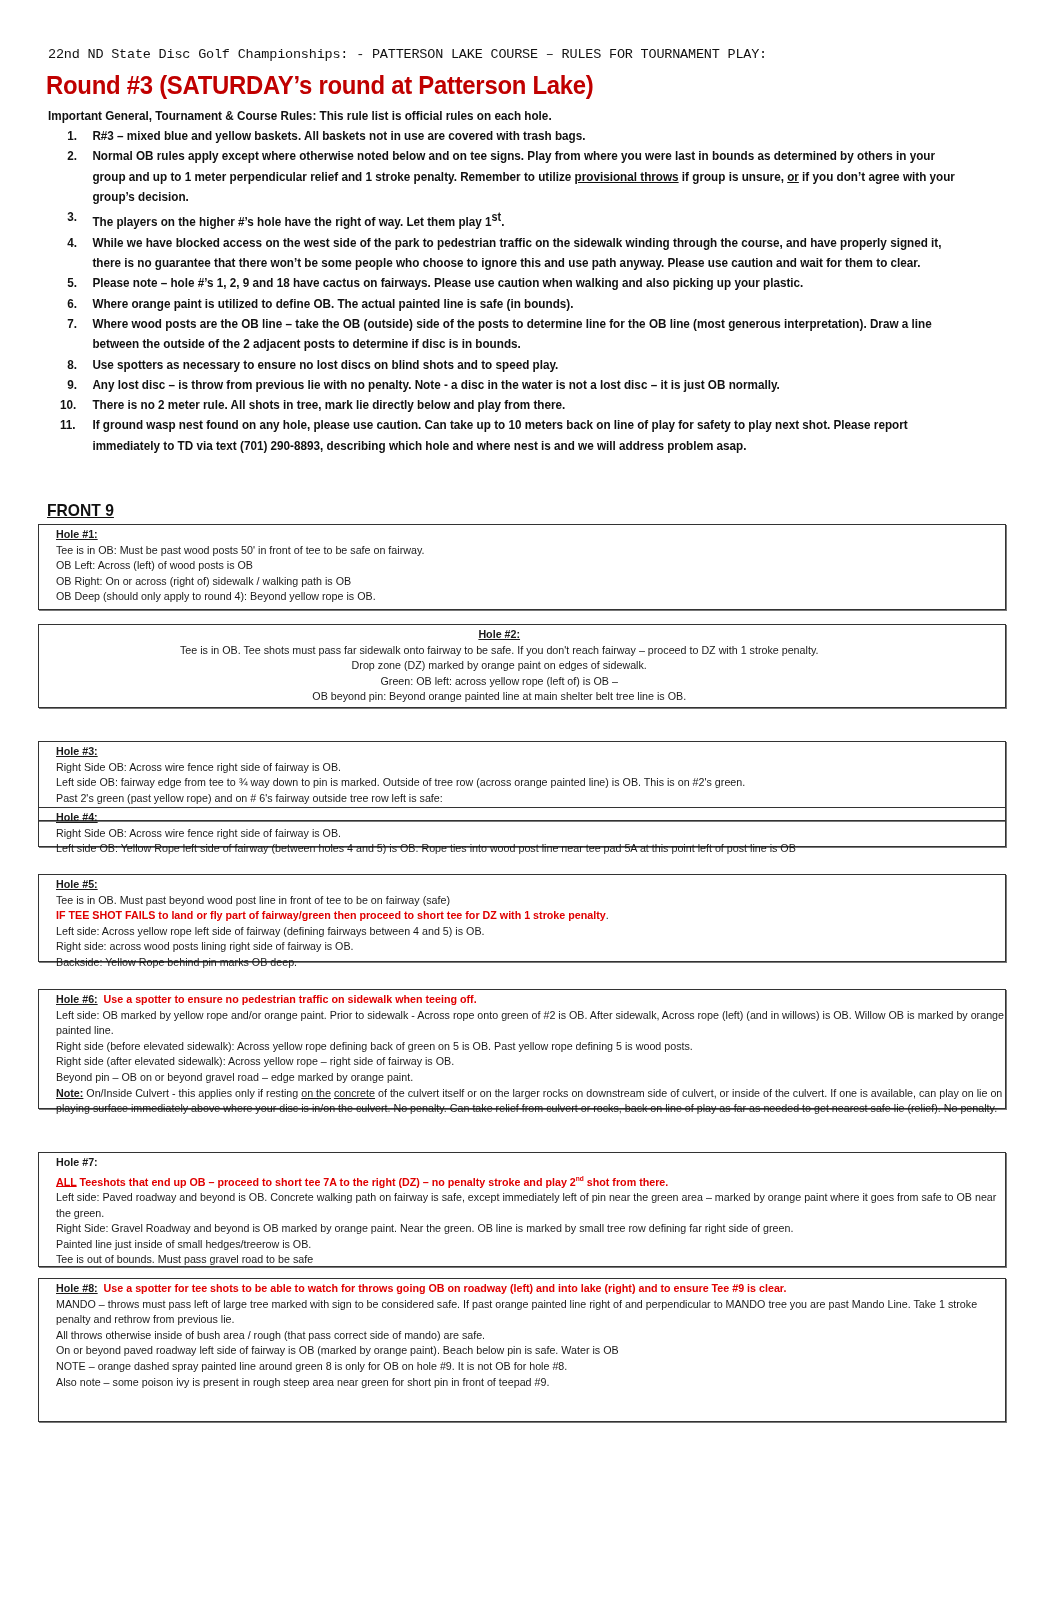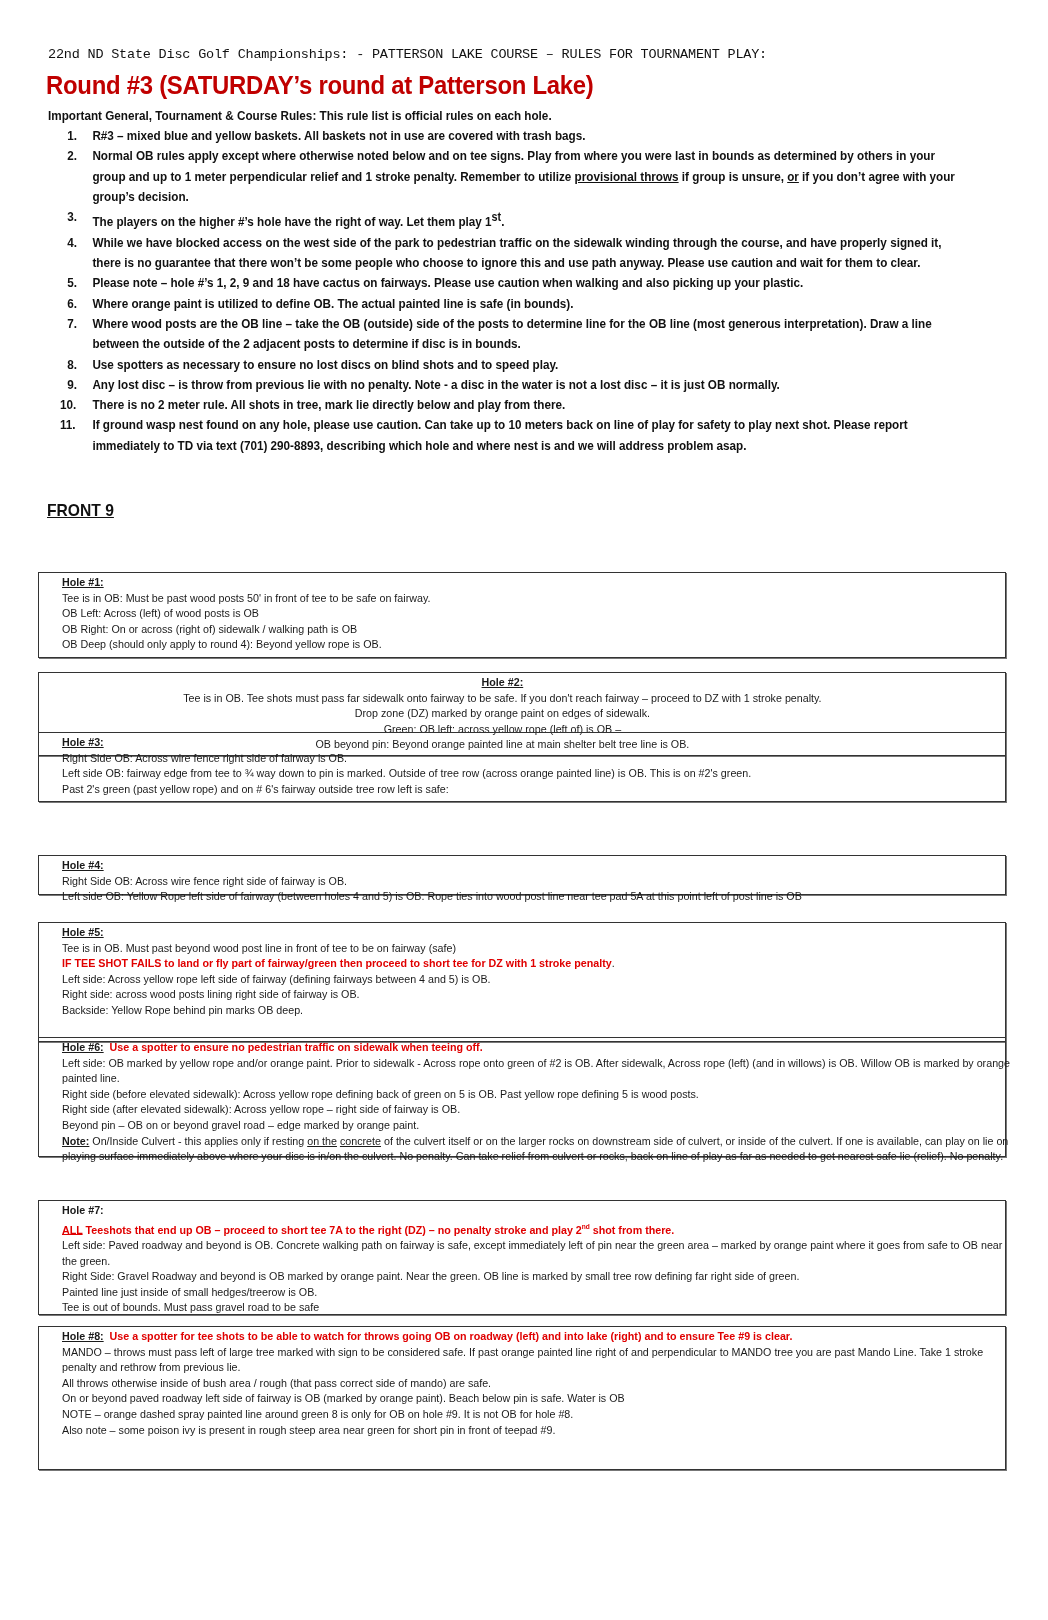--- a/index.html
+++ b/index.html
@@ -7,21 +7,21 @@
   .page { position:absolute; left:0; top:0; width:1048px; height:1620px; }
   .hdr1 { position:absolute; left:48px; top:47px; font-family:Liberation Mono, monospace; font-size:13.5px; color:#111; letter-spacing:-0.2px; }
   .title { position:absolute; left:46px; top:70px; font-family:"Liberation Sans",sans-serif; font-weight:bold; font-size:26px; color:#c00000; letter-spacing:-0.3px; transform:scaleX(0.92); transform-origin:left top; white-space:nowrap; }
   .intro { position:absolute; left:48px; top:108px; font-family:"Liberation Sans",sans-serif; font-weight:bold; font-size:13px; transform:scaleX(0.9); transform-origin:left top; white-space:nowrap; }
   ol.rules { position:absolute; left:60px; top:126px; width:1000px; margin:0; padding:0; list-style:none; font-family:"Liberation Sans",sans-serif; font-weight:bold; font-size:13px; line-height:20.3px; transform:scaleX(0.9); transform-origin:left top; }
   ol.rules li { position:relative; padding-left:36px; }
   ol.rules li .num { position:absolute; left:8px; top:0; }
   ol.rules li .num.two { left:0px; }
   .u { text-decoration:underline; }
   .section { position:absolute; left:47px; top:501px; font-family:"Liberation Sans",sans-serif; font-weight:bold; font-size:17px; text-decoration:underline; transform:scaleX(0.92); transform-origin:left top; }
-  .box { position:absolute; left:38px; width:968px; border:1.5px solid #333; box-shadow:1px 1px 0 #777; padding:2px 6px 2px 23px; box-sizing:border-box; font-family:"Liberation Sans",sans-serif; font-size:11.4px; line-height:15.6px; color:#1a1a1a;margin-top:48px; }
+  .box { position:absolute; left:38px; width:968px; border:1.5px solid #333; box-shadow:1px 1px 0 #777; padding:2px 6px 2px 17px; box-sizing:border-box; font-family:"Liberation Sans",sans-serif; font-size:11.4px; line-height:15.6px; color:#1a1a1a; }
   .box .line { white-space:nowrap; transform:scaleX(0.94); transform-origin:left top; }
   .box .wrap { white-space:normal; width:1010px; transform:scaleX(0.94); transform-origin:left top; }
   .hole-title { font-weight:bold; text-decoration:underline; }
   .hole-title.plain { text-decoration:none; }
   .red { color:#e00000; font-weight:bold; }
 </style>
 </head>
 <body>
 
 <div class="page">
@@ -55,34 +55,34 @@
   </div>
 
   <div class="box" style="top:624px;height:84px;text-align:center;">
     <div class="line"><span class="hole-title">Hole #2:</span></div>
     <div class="line">Tee is in OB.  Tee shots must pass far sidewalk onto fairway to be safe.   If you don't reach fairway – proceed to DZ with 1 stroke penalty.</div>
     <div class="line">Drop zone (DZ) marked by orange paint on edges of sidewalk.</div>
     <div class="line">Green: OB left: across yellow rope (left of) is OB –</div>
     <div class="line">OB beyond pin: Beyond orange painted line at main shelter belt tree line is OB.</div>
   </div>
 
-  <div class="box" style="top:684px;height:70px;">
+  <div class="box" style="top:741px;height:80px;">
     <div class="line"><span class="hole-title">Hole #3:</span></div>
     <div class="line">Right Side OB: Across wire fence right side of fairway is OB.</div>
     <div class="line">Left side OB:  fairway edge from tee to ¾ way down to pin is marked.  Outside of tree row (across orange painted line) is OB.  This is on #2's green.</div>
     <div class="line">Past 2's green (past yellow rope) and on # 6's fairway outside tree row left is safe:</div>
   </div>
 
   <div class="box" style="top:807px;height:40px;">
     <div class="line"><span class="hole-title">Hole #4:</span></div>
     <div class="line">Right Side OB: Across wire fence right side of fairway is OB.</div>
     <div class="line">Left side OB:  Yellow Rope left side of fairway (between holes 4 and 5) is OB.  Rope ties into wood post line near tee pad 5A at this point left of post line is OB</div>
   </div>
 
-  <div class="box" style="top:874px;height:120px;">
+  <div class="box" style="top:874px;height:88px;">
     <div class="line"><span class="hole-title">Hole #5:</span></div>
     <div class="line">Tee is in OB.   Must past beyond wood post line in front of tee to be on fairway (safe)</div>
     <div class="line"><span class="red">IF TEE SHOT FAILS to land or fly part of fairway/green then proceed to short tee for DZ with 1 stroke penalty</span><span>.</span></div>
     <div class="line">Left side: Across yellow rope left side of fairway (defining fairways between 4 and 5) is OB.</div>
     <div class="line">Right side:  across wood posts lining right side of fairway is OB.</div>
     <div class="line">Backside:  Yellow Rope behind pin marks OB deep.</div>
   </div>
 
   <div class="box" style="top:989px;height:120px;">
     <div class="line"><span class="hole-title">Hole #6:</span>&nbsp;&nbsp;<span class="red">Use a spotter to ensure no pedestrian traffic on sidewalk when teeing off.</span></div>

